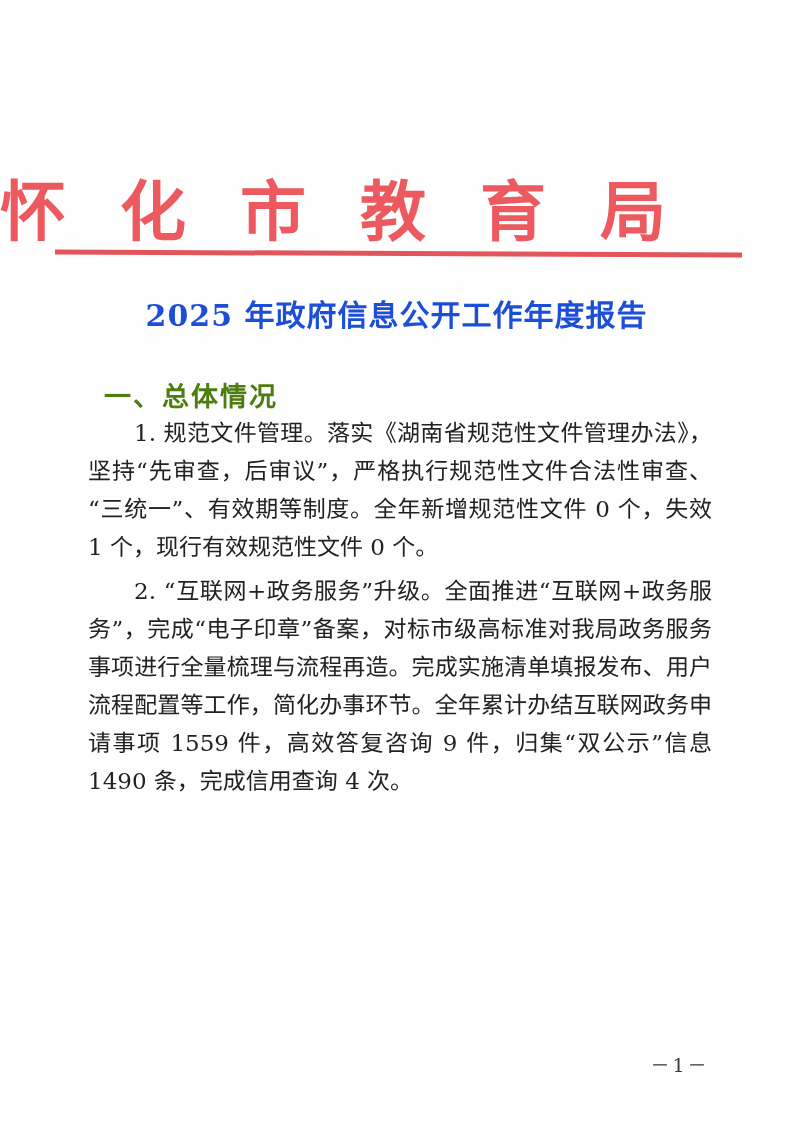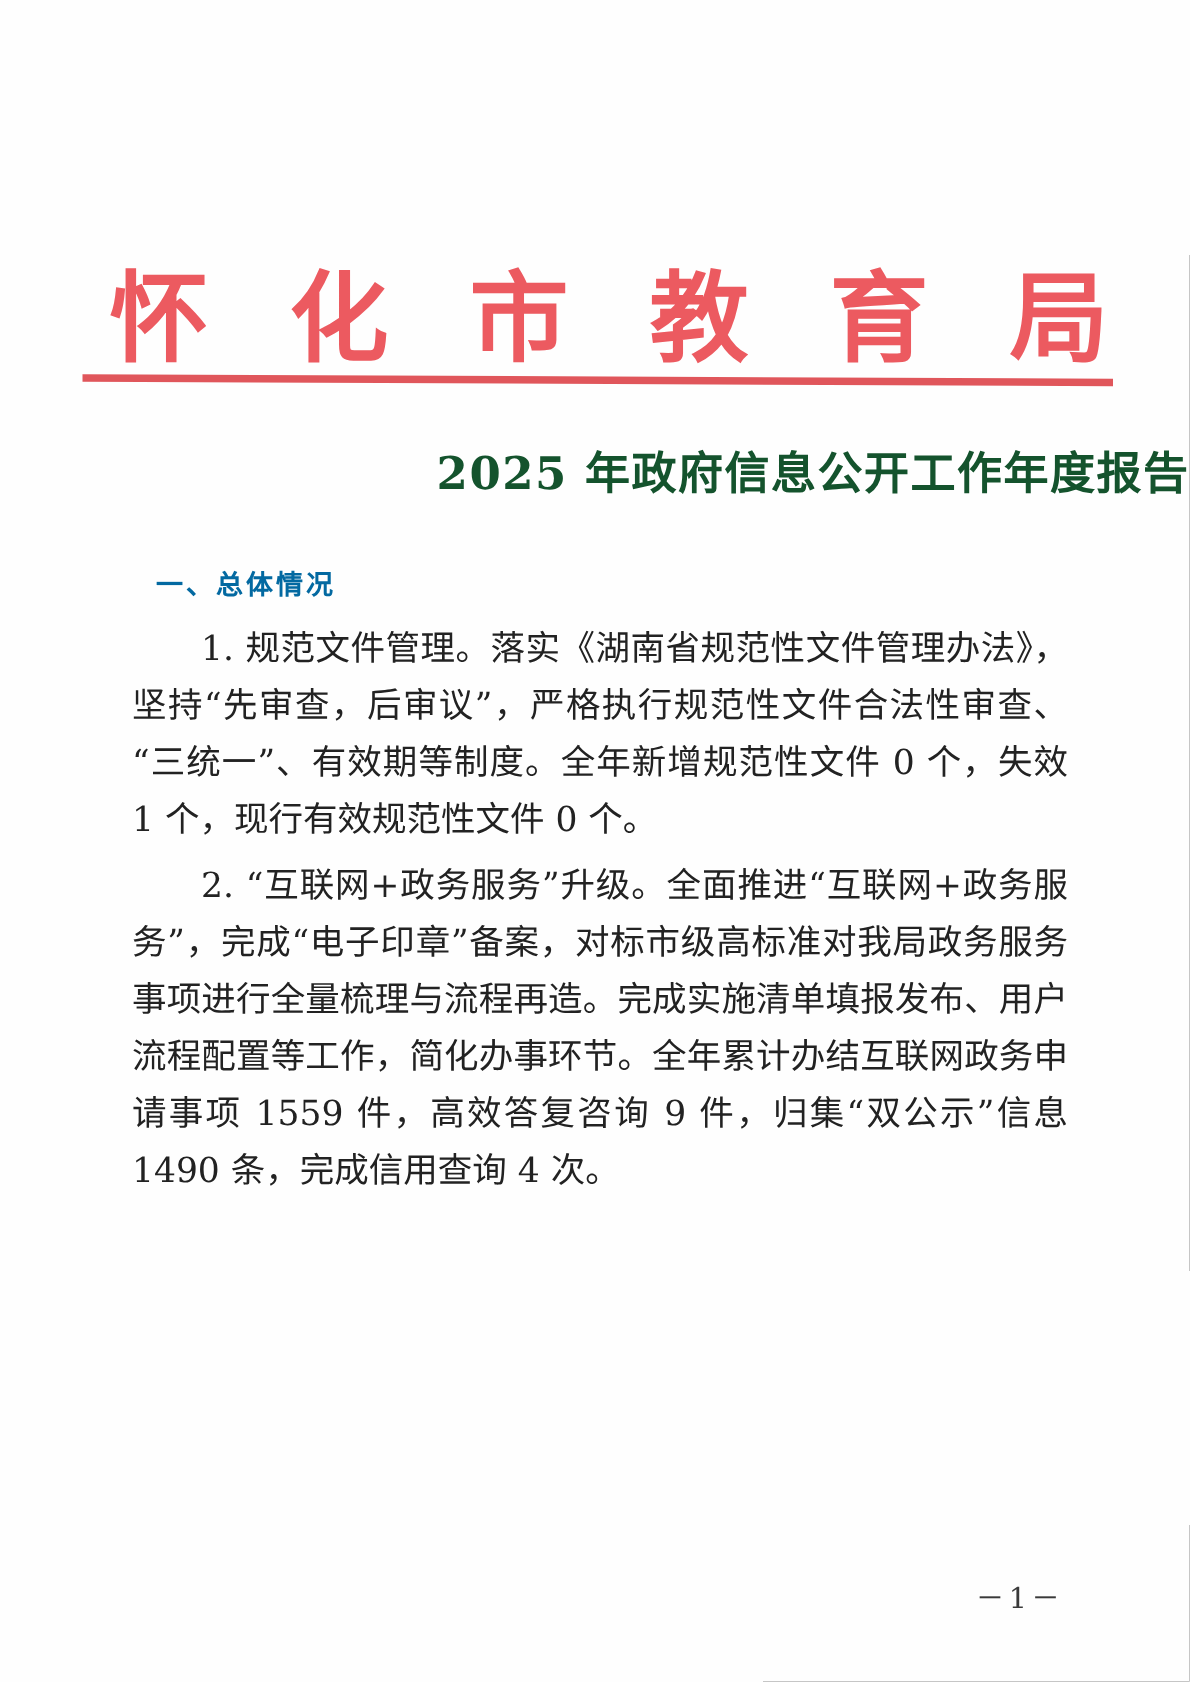--- a/index.html
+++ b/index.html
@@ -15,26 +15,25 @@
     background: #fefefe;
     overflow: hidden;
     font-family: "DejaVu Serif", "Liberation Serif", serif;
   }
   
   .agency-name {
     position: absolute;
     top: 158px;
     left: 0;
     width: 100%;
-    text-align: right;
+    text-align: left;
     font-size: 66px;
     font-weight: 700;
     color: var(--header-red, #ec5a60);
     letter-spacing: 54px;
-    padding-left: 54px;
     box-sizing: border-box;
     white-space: nowrap;
     font-family: "DejaVu Serif", "Liberation Serif", serif;
   }
   
   .red-rule {
     position: absolute;
     top: 251px;
     left: 55px;
     width: 687px;
@@ -42,36 +41,36 @@
     background: var(--rule-red, #e0565b);
     transform: rotate(0.25deg);
   }
   
   .report-title {
     position: absolute;
     top: 291px;
     left: 0;
     width: 100%;
     margin: 0;
-    text-align: right;
+    text-align: center;
     font-size: 30px;
     font-weight: 700;
-    color: #14532d;
+    color: #1d4ed8;
     letter-spacing: 1px;
     font-family: "DejaVu Serif", "Liberation Serif", serif;
   }
   
   .section-heading {
     position: absolute;
     top: 375px;
     left: 104px;
     margin: 0;
-    font-size: 18px;
+    font-size: 27px;
     font-weight: 700;
-    color: #0369a1;
+    color: #4d7c0f;
     letter-spacing: 2px;
     font-family: "Liberation Sans", "DejaVu Sans", sans-serif;
   }
   
   .body-text {
     position: absolute;
     top: 414px;
     left: 88px;
     width: 624px;
     font-size: 23px;

